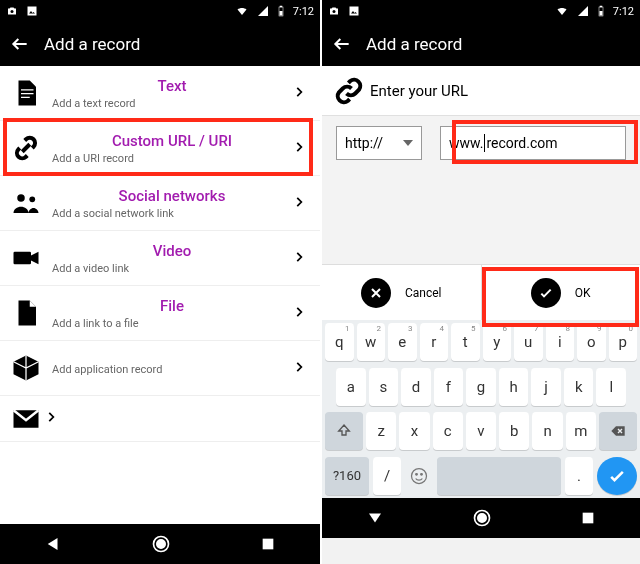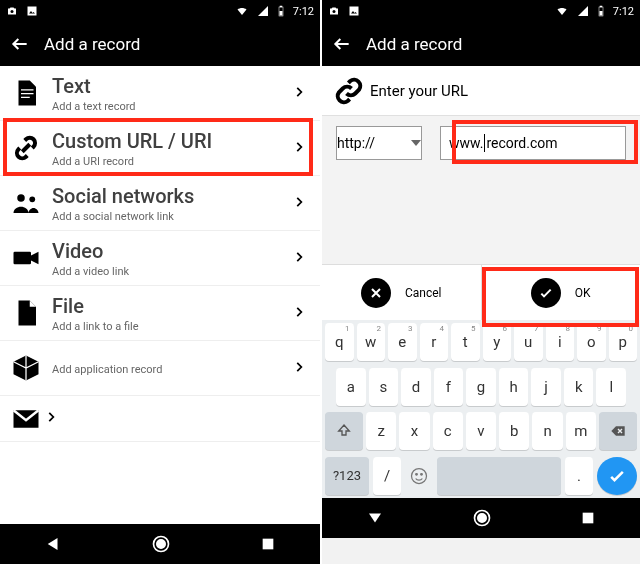--- a/index.html
+++ b/index.html
@@ -66,21 +66,21 @@
     background:#fff;
   }
   .row .icon {
     width: 36px;
     height: 36px;
     flex: 0 0 36px;
     display:flex;align-items:center;justify-content:center;
   }
   .row .icon svg { width: 30px; height: 30px; }
   .row .txt { flex: 1 1 auto; padding-left: 8px; }
-  .row .txt .title { font-size: 20px; font-weight: 500; color:#404040;}
+  .row .txt .title { font-size: 15px; font-weight: 500; color:#a21caf;text-align:center;}
   .row .txt .sub { font-size: 11px; color:#666; margin-top:2px;}
   .row .chev { flex: 0 0 20px; }
   .highlight {
     position: absolute;
     border: 4px solid #ff2a18;
     pointer-events: none;
   }
   
   .url-header {
     height: 50px;
@@ -96,21 +96,21 @@
   .url-inputs {
     height: 54px;
     display:flex; align-items:center; gap: 18px;
     padding: 0 14px;
     background:#f3f3f3;
   }
   .proto {
     width: 86px; height: 34px;
     background:#fff; border:1px solid #999;
     display:flex; align-items:center;
-    padding: 0 0;
+    padding: 0 8px;
     font-size: 14px;
     position:relative;
   }
   .proto .tri { margin-left:auto; }
   .url-field {
     flex:1; height:34px; background:#fff; border:1px solid #999;
     display:flex; align-items:center; padding: 0 8px; font-size:14px;
   }
   .url-field .caret { display:inline-block; width:1px; height:18px; background:#000; margin:0 1px; vertical-align:middle;}
   .spacer-grey { flex: 0 0 94px; background:#f3f3f3; }
@@ -433,21 +433,21 @@
           </div>
       <span id="kr3" style="display:contents"><div class="key mid">z</div><div class="key mid">x</div><div class="key mid">c</div><div class="key mid">v</div><div class="key mid">b</div><div class="key mid">n</div><div class="key mid">m</div></span>
       <div class="key special">
             <svg width="20" height="16" viewBox="0 0 24 24" fill="#555">
               <path d="M22 5H9l-7 7 7 7h13z"></path>
               <path d="M12 9l6 6M18 9l-6 6" stroke="#eceff1" stroke-width="2"></path>
             </svg>
           </div>
     </div>
     <div class="krow r4">
-      <div class="key k-sym">?123</div>
+      <div class="key k-sym">?160</div>
       <div class="key k-slash">/</div>
       <div class="key k-emoji">
             <svg width="20" height="20" viewBox="0 0 24 24" fill="none" stroke="#777" stroke-width="1.5">
               <circle cx="12" cy="12" r="9"></circle>
               <circle cx="9" cy="10" r="1" fill="#777"></circle>
               <circle cx="15" cy="10" r="1" fill="#777"></circle>
               <path d="M8 15c1 1.5 2.5 2 4 2s3-.5 4-2"></path>
             </svg>
           </div>
       <div class="key k-space"></div>

